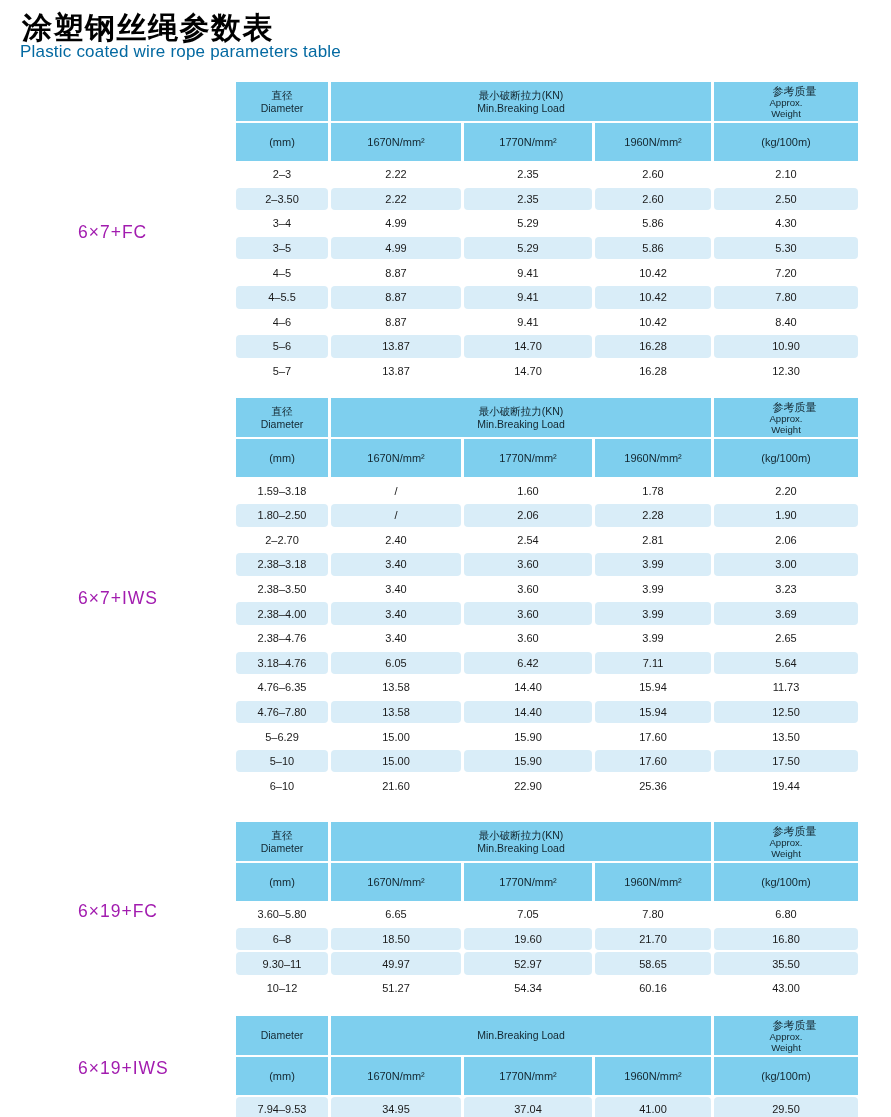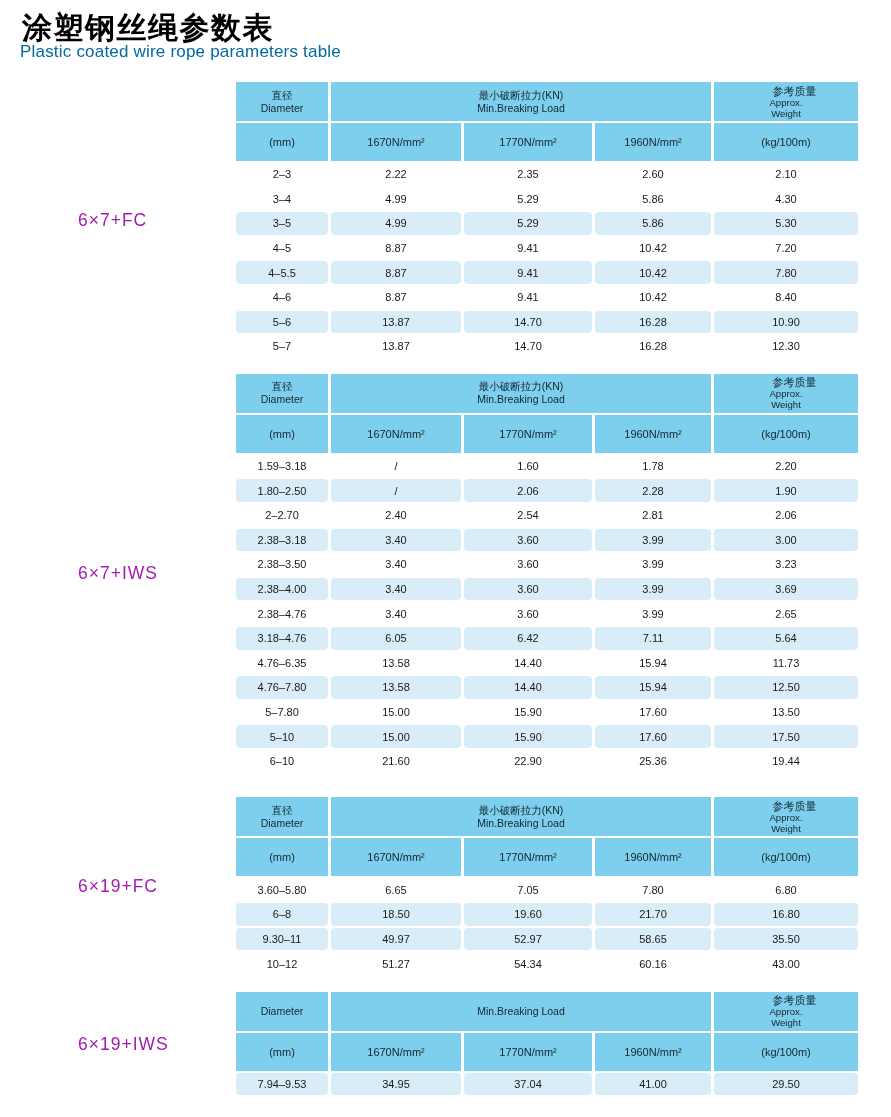--- a/index.html
+++ b/index.html
@@ -101,20 +101,27 @@
             <td class="hcell ucell">1960N/mm²</td>
             <td class="hcell ucell">(kg/100m)</td>
           </tr>
           <tr class="body-row">
             <td class="bcell">2–3</td>
             <td class="bcell">2.22</td>
             <td class="bcell">2.35</td>
             <td class="bcell">2.60</td>
             <td class="bcell">2.10</td>
           </tr>
+          <tr class="body-row striped">
+            <td class="bcell">2–3.50</td>
+            <td class="bcell">2.22</td>
+            <td class="bcell">2.35</td>
+            <td class="bcell">2.60</td>
+            <td class="bcell">2.50</td>
+          </tr>
           <tr class="body-row">
             <td class="bcell">3–4</td>
             <td class="bcell">4.99</td>
             <td class="bcell">5.29</td>
             <td class="bcell">5.86</td>
             <td class="bcell">4.30</td>
           </tr>
           <tr class="body-row striped">
             <td class="bcell">3–5</td>
             <td class="bcell">4.99</td>
@@ -257,21 +264,21 @@
             <td class="bcell">11.73</td>
           </tr>
           <tr class="body-row striped">
             <td class="bcell">4.76–7.80</td>
             <td class="bcell">13.58</td>
             <td class="bcell">14.40</td>
             <td class="bcell">15.94</td>
             <td class="bcell">12.50</td>
           </tr>
           <tr class="body-row">
-            <td class="bcell">5–7.80</td>
+            <td class="bcell">5–6.29</td>
             <td class="bcell">15.00</td>
             <td class="bcell">15.90</td>
             <td class="bcell">17.60</td>
             <td class="bcell">13.50</td>
           </tr>
           <tr class="body-row striped">
             <td class="bcell">5–10</td>
             <td class="bcell">15.00</td>
             <td class="bcell">15.90</td>
             <td class="bcell">17.60</td>

